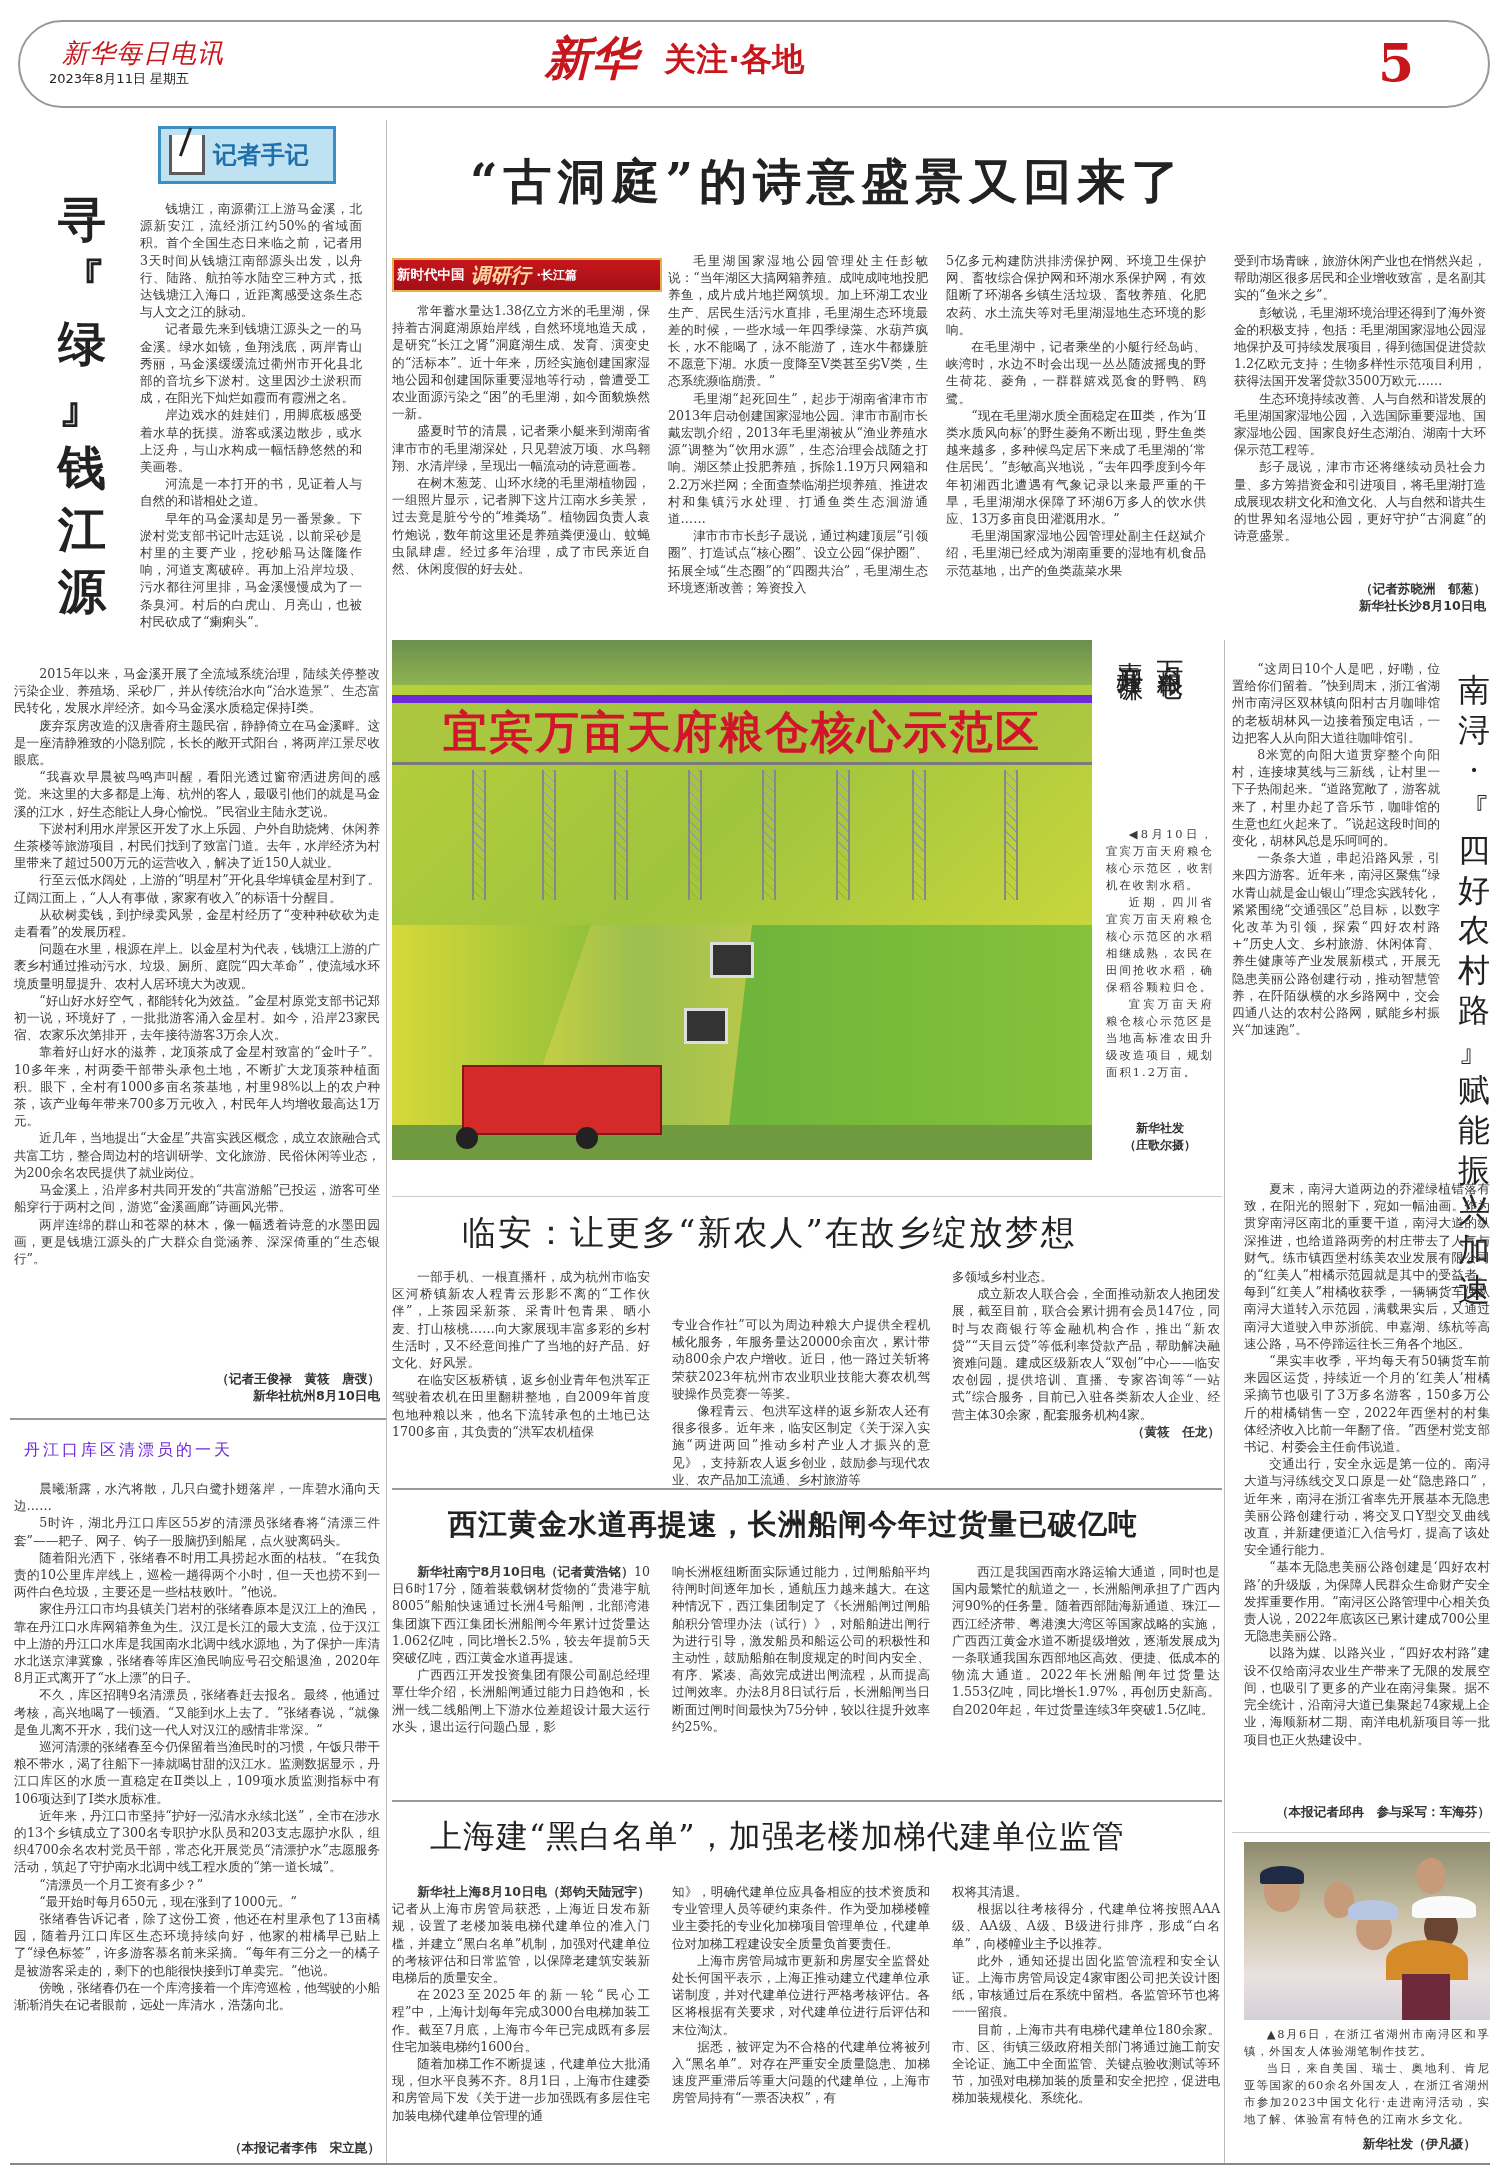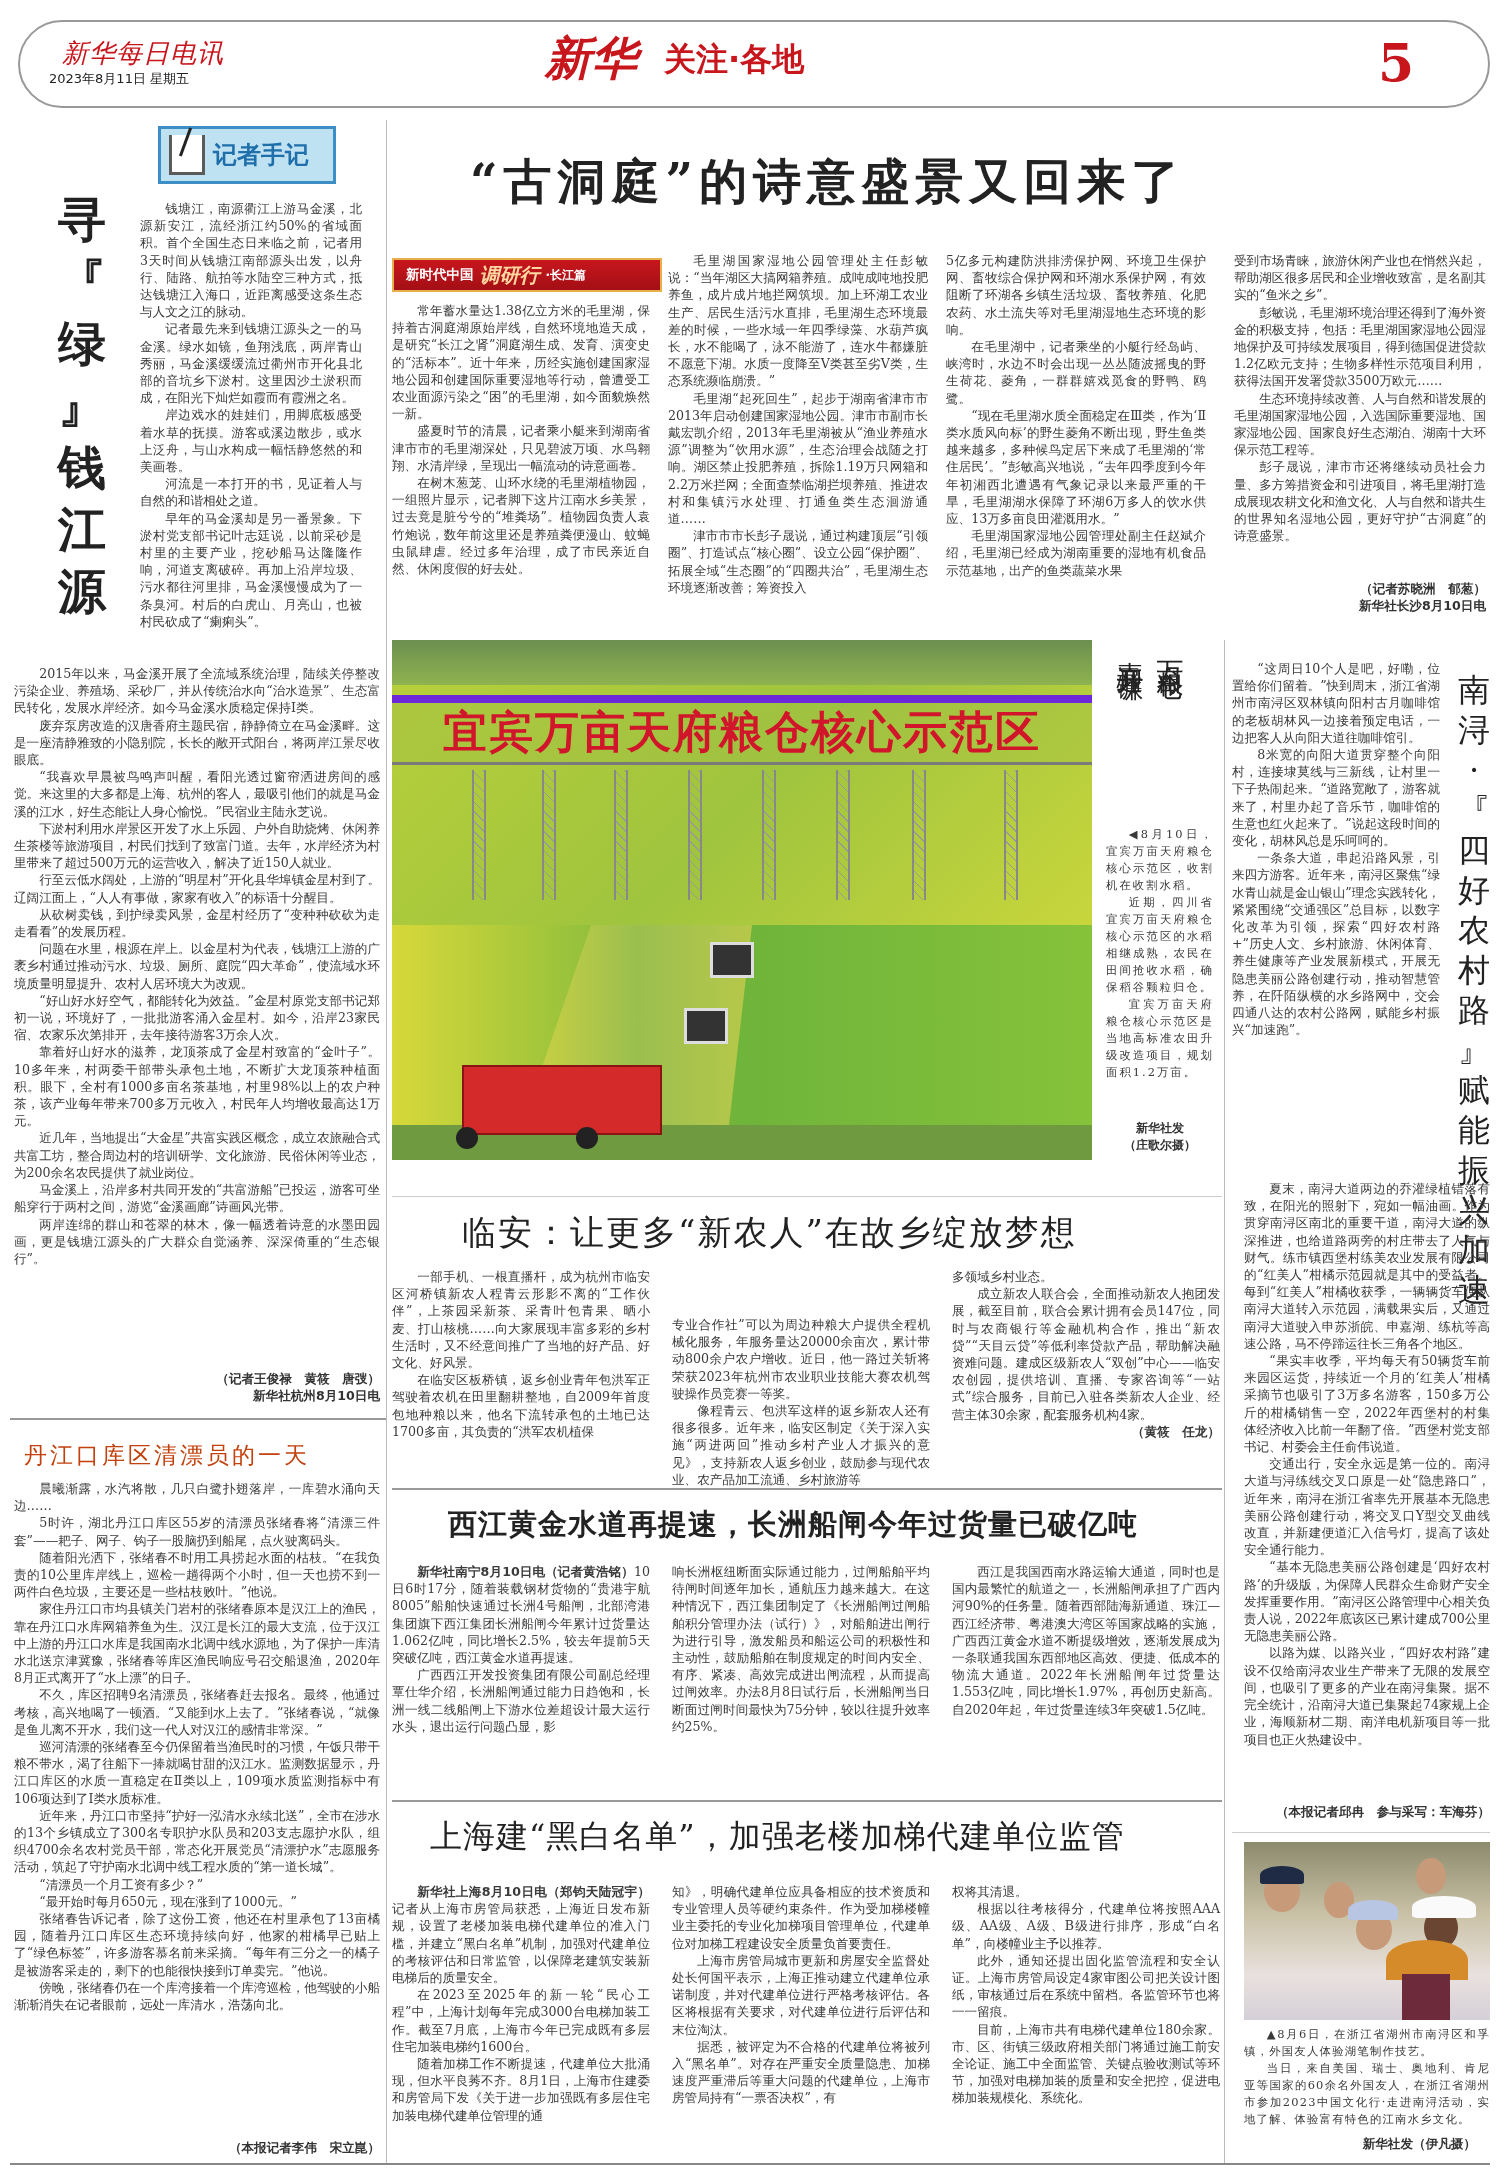--- a/index.html
+++ b/index.html
@@ -22,28 +22,28 @@
 #notes-badge span{font-family:"DejaVu Sans",sans-serif;font-size:24px;font-weight:bold;color:#1f6fab}
 
 #h-main{left:470px;top:150px;font-size:48px;font-weight:bold;color:#222;letter-spacing:6px}
 
 #h-vert1{left:52px;top:188px;width:60px;font-size:48px;font-weight:bold;color:#222;line-height:62px;text-align:center}
 
 #story1-a{left:140px;top:200px;width:222px}
 #story1-b{left:14px;top:665px;width:366px}
 #story1-byline{left:14px;top:1370px;width:366px;text-align:right;font-family:"DejaVu Sans",sans-serif;font-weight:bold;font-size:12.6px;line-height:17px;color:#333}
 
-#h-danjiang{left:24px;top:1440px;font-size:23px;color:#c2410c;letter-spacing:3px}
+#h-danjiang{left:24px;top:1440px;font-size:16px;color:#6d28d9;letter-spacing:3px}
 #story4{left:14px;top:1480px;width:366px}
 #story4-byline{left:14px;top:2140px;width:366px;text-align:right;font-family:"DejaVu Sans",sans-serif;font-weight:bold;font-size:12.6px;color:#333}
 
 .vline{background:#bbb;width:1px}
 .hline{background:#999;height:2px}
 
-#banner{left:392px;top:258px;width:270px;height:34px;background:linear-gradient(#c8161d,#a30f15);border:2px solid #e8b04a;display:flex;align-items:center;padding-left:12px;gap:6px;color:#fff;font-family:"DejaVu Sans",sans-serif;font-weight:bold}
+#banner{left:392px;top:258px;width:270px;height:34px;background:linear-gradient(#c8161d,#a30f15);border:2px solid #e8b04a;display:flex;align-items:center;padding-left:3px;gap:6px;color:#fff;font-family:"DejaVu Sans",sans-serif;font-weight:bold}
 #banner .b1{font-size:13.5px}
 #banner .b2{font-size:20px;color:#ffd7a0;font-family:"DejaVu Serif",serif;font-style:italic}
 #banner .b3{font-size:12px}
 #story2-c1{left:392px;top:302px;width:258px}
 #story2-c2{left:668px;top:252px;width:260px}
 #story2-c3{left:946px;top:252px;width:260px}
 #story2-c4{left:1234px;top:252px;width:252px}
 #story2-byline{left:1234px;top:580px;width:252px;text-align:right;font-family:"DejaVu Sans",sans-serif;font-weight:bold;font-size:12.6px;line-height:17px}
 
 #photo1{left:392px;top:640px;width:700px;height:520px;overflow:hidden;background:#9cc43a}

